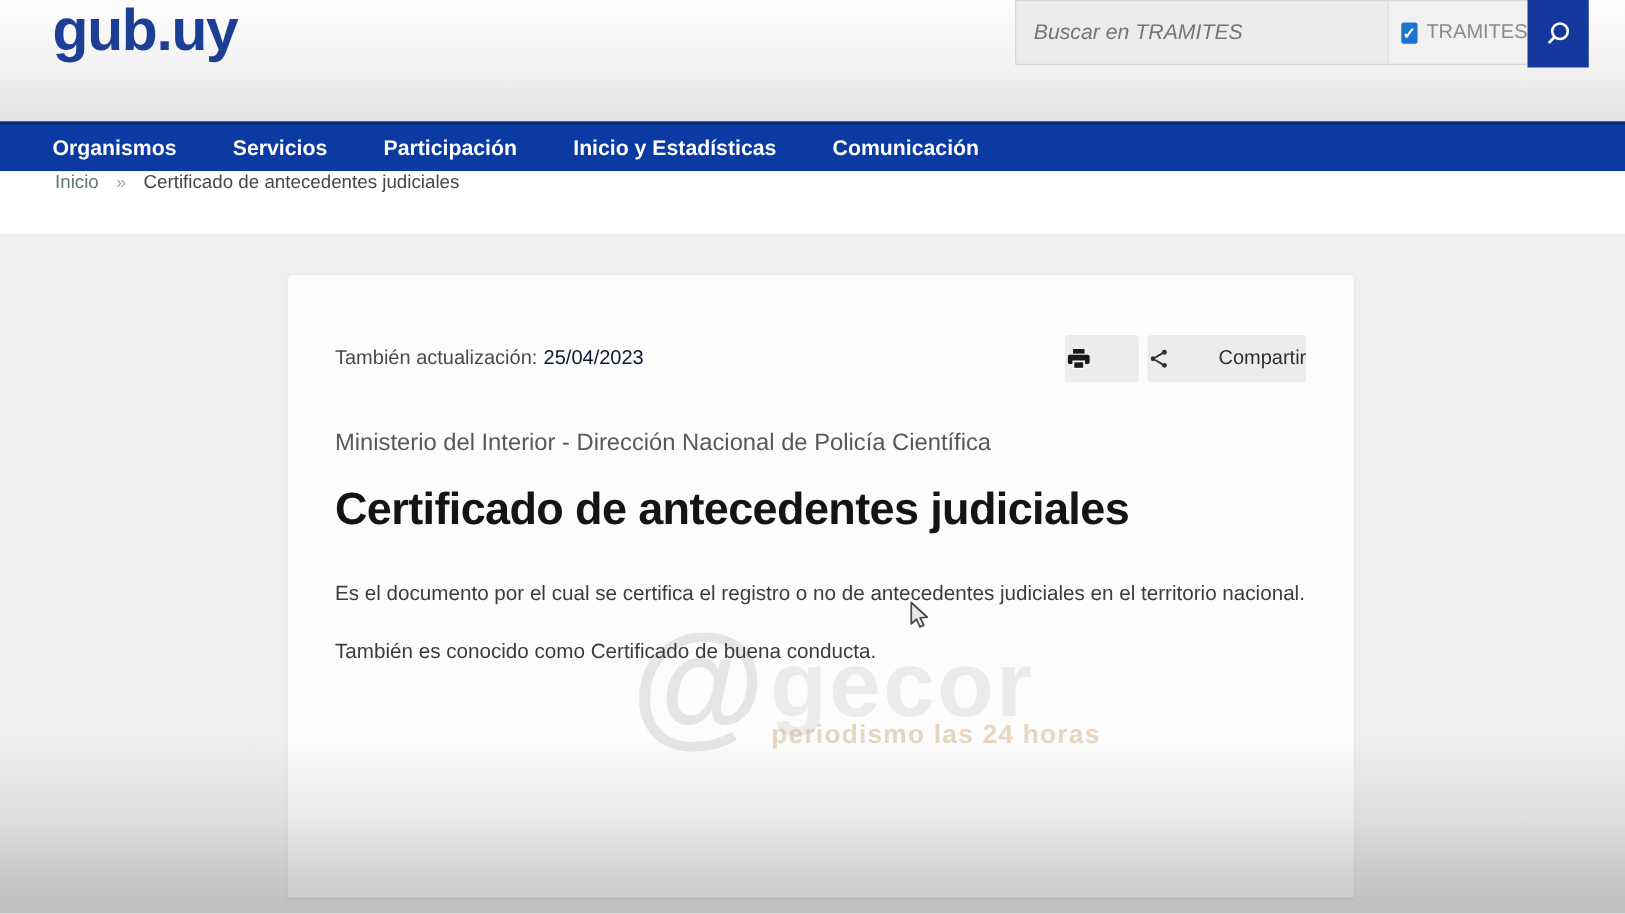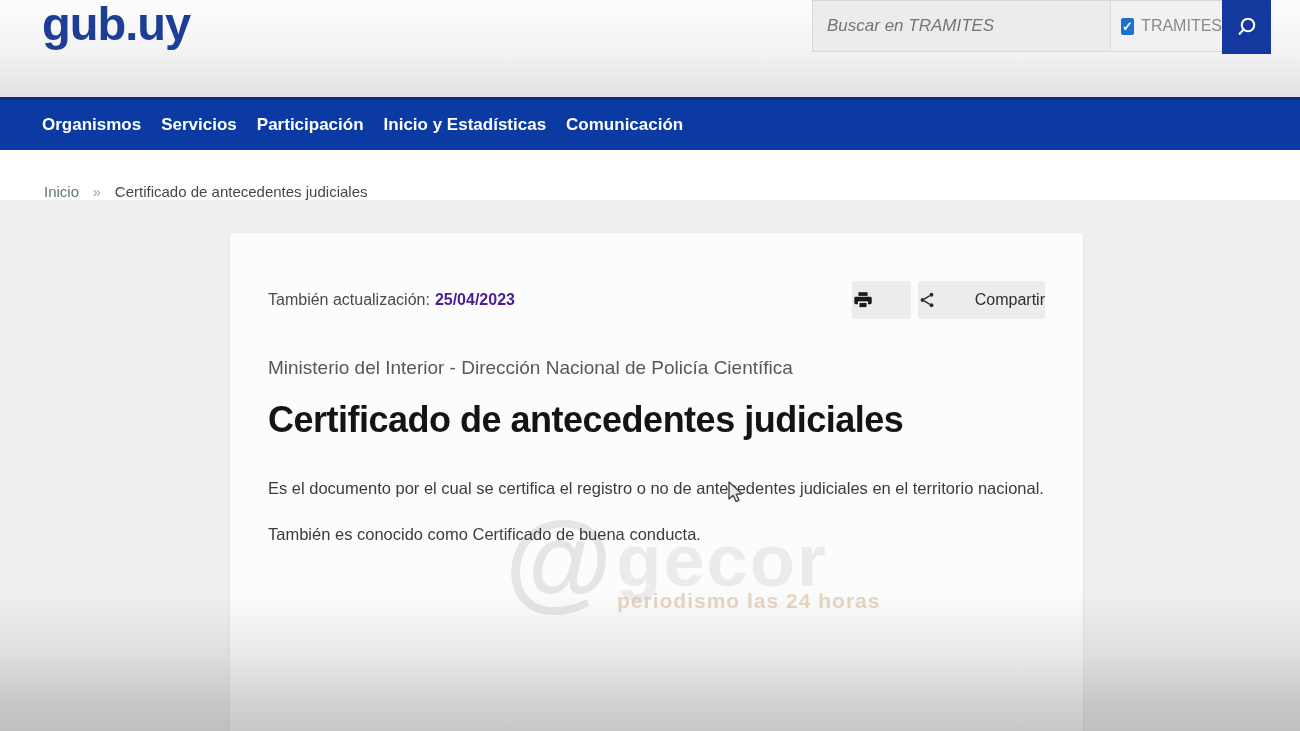--- a/index.html
+++ b/index.html
@@ -13,36 +13,36 @@
   .search-bar { position:absolute; left:812px; top:0; display:flex; align-items:flex-start; }
   .search-input-wrap { width:298px; height:52px; background:#ececec; border:1px solid #d8d8d8; border-right:none; display:flex; align-items:center; }
   .search-input { width:100%; height:100%; background:transparent; border:none; outline:none; font-family:"Liberation Sans",sans-serif; font-size:17px; font-style:italic; color:#555; padding:0 14px; }
   .search-input::placeholder { color:#757575; font-style:italic; }
   .checkbox-group { width:112px; height:52px; background:#f1f1f1; border:1px solid #d8d8d8; border-left:1px solid #dcdcdc; border-right:none; display:flex; align-items:center; gap:7px; padding-left:10px; }
   .checkbox { width:17px; height:17px; background:#1a73ce; border-radius:2px; color:#fff; font-size:13px; font-weight:bold; line-height:17px; text-align:center; cursor:pointer; }
   .checkbox-label { font-size:16px; color:#8a8a8a; cursor:pointer; }
   .search-button { width:49px; height:54px; background:#15389e; border:none; display:flex; align-items:center; justify-content:center; cursor:pointer; }
 
   
-  .navbar { height:53px; background:#0c3aa3; border-top:3px solid #0a2d85; display:flex; align-items:center; padding-left:42px; gap:20px; }
+  .navbar { height:40px; background:#0c3aa3; border-top:3px solid #0a2d85; display:flex; align-items:center; padding-left:42px; gap:45px; }
   .nav-item { color:#ffffff; font-size:17px; font-weight:bold; cursor:pointer; white-space:nowrap; }
 
   
-  .breadcrumb-bar { height:50px; background:#ffffff; display:flex; align-items:flex-end; padding-left:44px; }
+  .breadcrumb-bar { height:50px; background:#ffffff; display:flex; align-items:flex-start; padding-left:44px; }
   .crumb-home { font-size:15px; color:#5f7878; cursor:pointer; }
   .crumb-sep { font-size:14px; color:#9aa5a5; margin:0 14px; }
   .crumb-current { font-size:15px; color:#474747; }
 
   
   .main { position:relative; height:531px; background:#efefef; }
   .card { position:absolute; left:230px; top:33px; width:853px; height:498px; background:#fcfcfc; border-radius:4px 4px 0 0; box-shadow:0 1px 3px rgba(0,0,0,0.08); padding:0 38px; }
 
   .meta-row { margin-top:48px; height:38px; display:flex; align-items:center; justify-content:space-between; }
   .last-update { font-size:16px; color:#4a4a4a; }
-  .last-update .date { font-weight:bold; color:#4c1d95; margin-left:5px; }
+  .last-update .date { font-weight:normal; color:#0f172a; margin-left:5px; }
   .actions { display:flex; gap:7px; }
   .icon-btn { height:38px; background:#ececec; border:none; border-radius:3px; display:flex; align-items:center; justify-content:space-between; cursor:pointer; }
   .print-btn { width:59px; }
   .share-btn { width:127px; gap:9px; font-family:"Liberation Sans",sans-serif; font-size:16px; color:#2e2e2e; }
 
   .ministry { margin-top:38px; font-size:19px; color:#585858; position:relative; z-index:2; }
   .title { margin-top:18px; font-size:36px; font-weight:bold; color:#141414; letter-spacing:-0.5px; line-height:46px; position:relative; z-index:2; }
 
   .notice { margin-top:50px; background:#dce2ee; border-left:4px solid #1c3768; padding:17px 24px; font-size:16.5px; line-height:27px; color:#3a3a3a; position:relative; z-index:2; }
   .notice b { color:#2c2c2c; }

